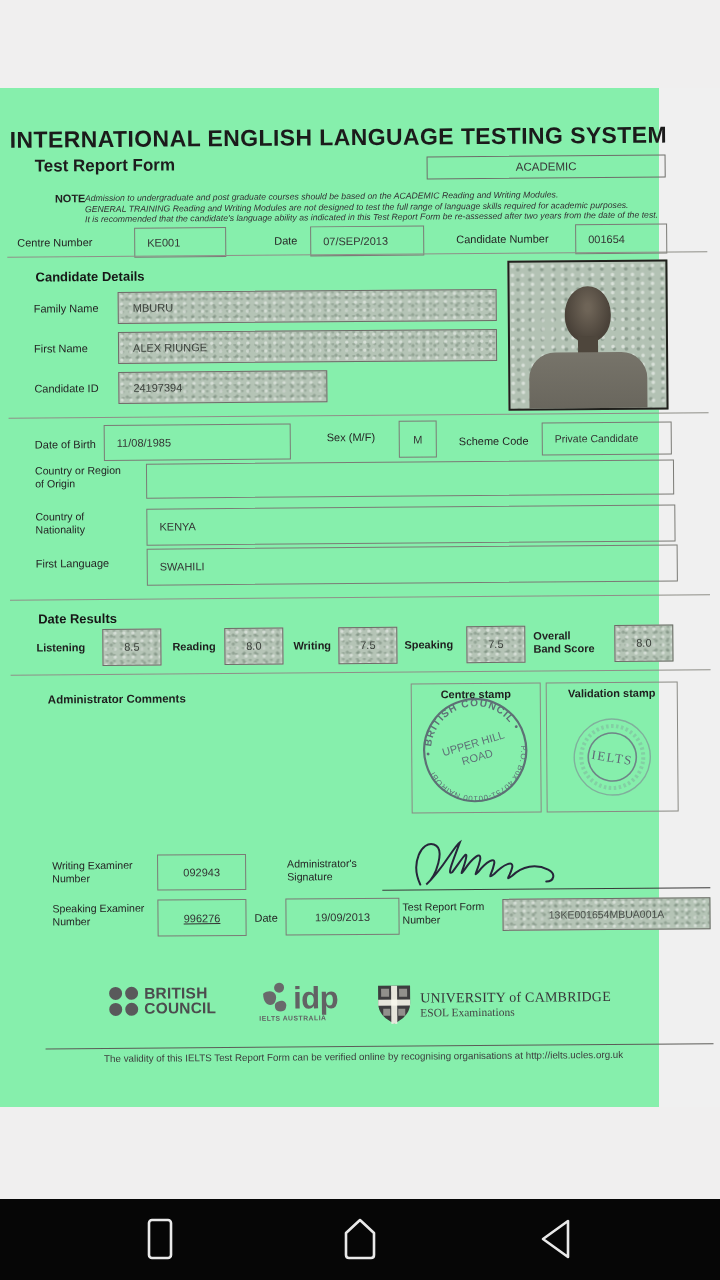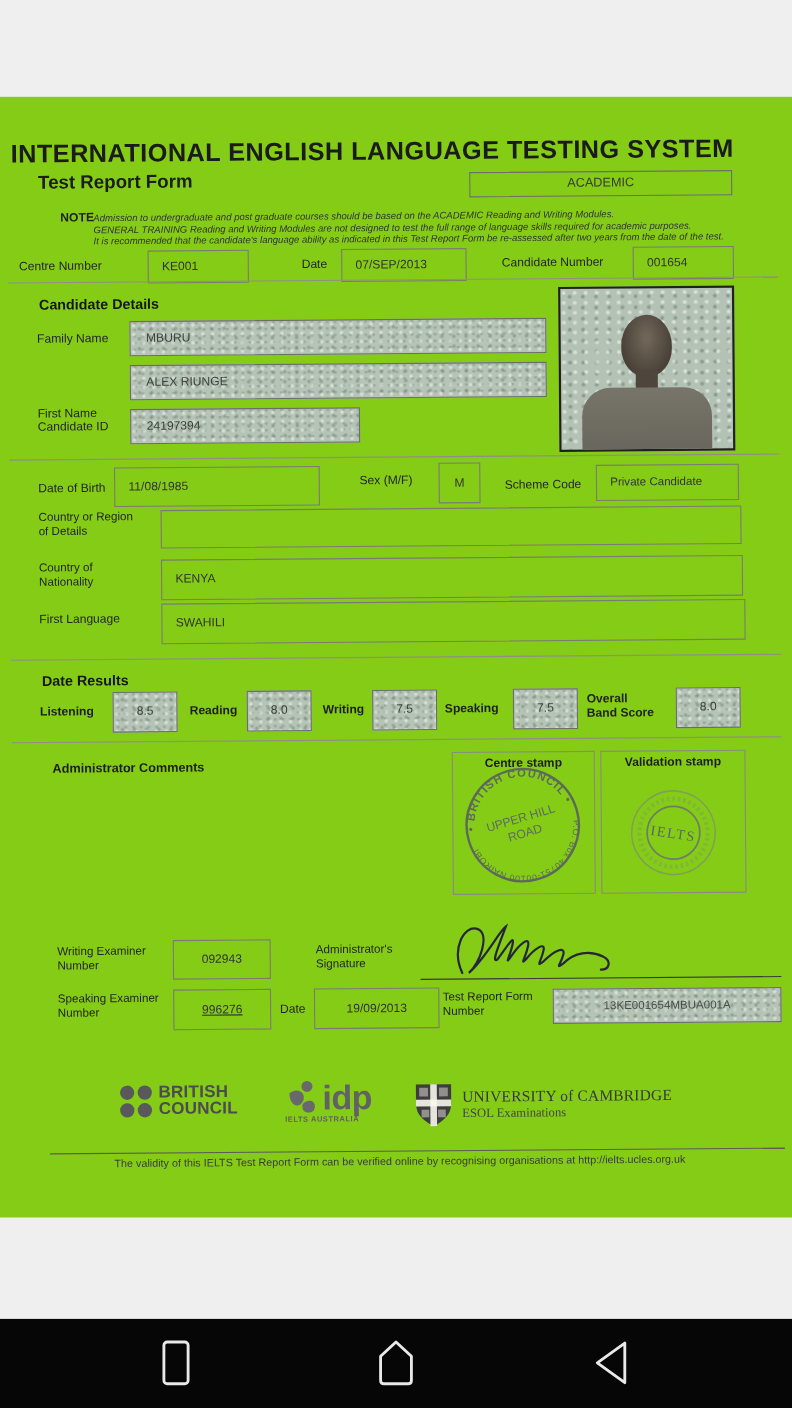--- a/index.html
+++ b/index.html
@@ -1,19 +1,19 @@
 <!DOCTYPE html>
 <html><head>
 <meta charset="utf-8">
 <style>
   html,body{margin:0;padding:0;}
   .screen{position:relative;width:720px;height:1280px;background:#f0f0f0;overflow:hidden;
           font-family:"Liberation Sans",sans-serif;color:#222;}
   .band{position:absolute;left:0;width:720px;background:#f0efef;}
-  .paper{position:absolute;left:0;top:88px;width:720px;height:1019px;background:#84cc16;}
+  .paper{position:absolute;left:0;top:88px;width:659px;height:1019px;background:#86efac;}
   .doc{position:absolute;left:0;top:0;width:720px;height:1019px;transform:rotate(-0.45deg);}
   .abs{position:absolute;}
   .doc-title{left:0;right:36px;top:36px;text-align:center;font-size:23px;font-weight:bold;
              letter-spacing:.4px;color:#1b1b1b;}
   .trf-name{left:38px;top:66px;font-size:17px;font-weight:bold;color:#1d1d1d;}
   .academic-box{left:430px;top:69px;width:237px;height:21px;border:1.4px solid #6e6e6a;
                 text-align:center;font-size:11.5px;line-height:21px;color:#3a3a3a;}
   .note-label{left:38px;top:102px;font-size:11px;font-weight:bold;margin-left:20px;}
   .note-lines{left:88px;top:103px;width:575px;font-size:8.7px;font-style:italic;
               line-height:10.6px;color:#333;}
@@ -95,21 +95,21 @@
           <div class="v">001654</div>
         </div>
 
     <div class="abs divider" style="top:166px;"></div>
 
     <div class="abs hdg" style="left:38px;top:179px;">Candidate Details</div>
     <div class="abs lbl" style="left:36px;top:212px;">Family Name</div>
     <div class="abs greenbox" style="left:120px;top:202px;width:377px;height:30px;line-height:30px;">
           <div class="v" style="padding-left:14px;">MBURU</div>
         </div>
-    <div class="abs lbl" style="left:36px;top:252px;margin-top:28px;">First Name</div>
+    <div class="abs lbl" style="left:36px;top:252px;">First Name</div>
     <div class="abs greenbox" style="left:120px;top:242px;width:377px;height:30px;line-height:30px;">
           <div class="v" style="padding-left:14px;">ALEX RIUNGE</div>
         </div>
     <div class="abs lbl" style="left:36px;top:292px;">Candidate ID</div>
     <div class="abs greenbox" style="left:120px;top:282px;width:207px;height:30px;line-height:30px;">
           <div class="v" style="padding-left:14px;">24197394</div>
         </div>
 
     <div class="abs photo">
       <div class="ph-head"></div>
@@ -127,21 +127,21 @@
     <div class="abs fieldbox _ctr" style="left:400px;top:333px;width:36px;height:35px;">
           <span>M</span>
         </div>
     <div class="abs lbl" style="left:460px;top:348px;">Scheme Code</div>
     <div class="abs fieldbox" style="left:543px;top:336px;width:128px;height:31px;line-height:31px;font-size:10.5px;">
           <div class="v">Private Candidate</div>
         </div>
 
     <div class="abs lbl2" style="left:36px;top:374px;">
       <div>Country or Region</div>
-      <div>of Details</div>
+      <div>of Origin</div>
     </div>
     <div class="abs fieldbox" style="left:147px;top:374px;width:526px;height:33px;line-height:33px;">
           <div class="v"></div>
         </div>
 
     <div class="abs lbl2" style="left:36px;top:420px;">
       <div>Country of</div>
       <div>Nationality</div>
     </div>
     <div class="abs fieldbox" style="left:147px;top:419px;width:527px;height:35px;line-height:35px;">

